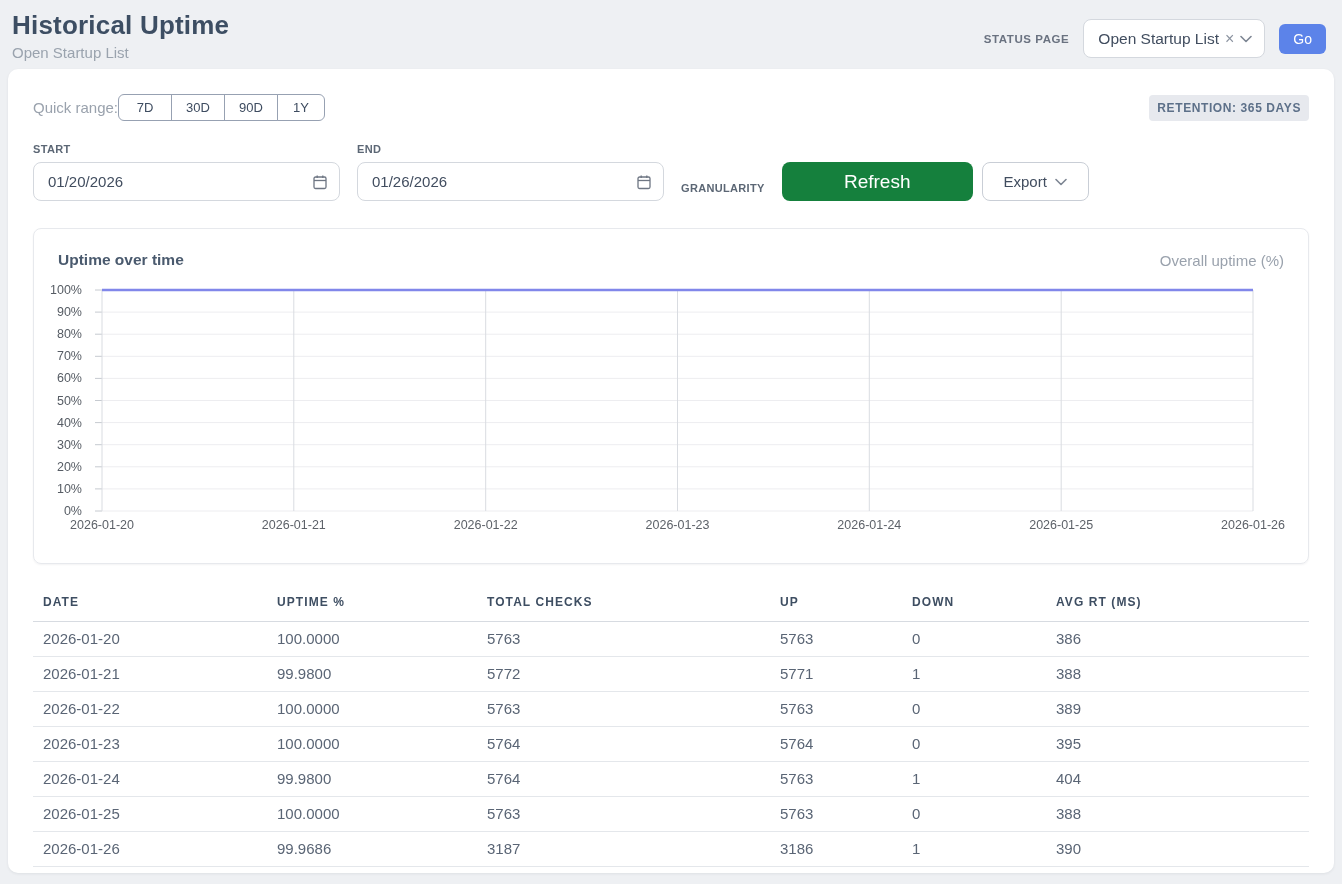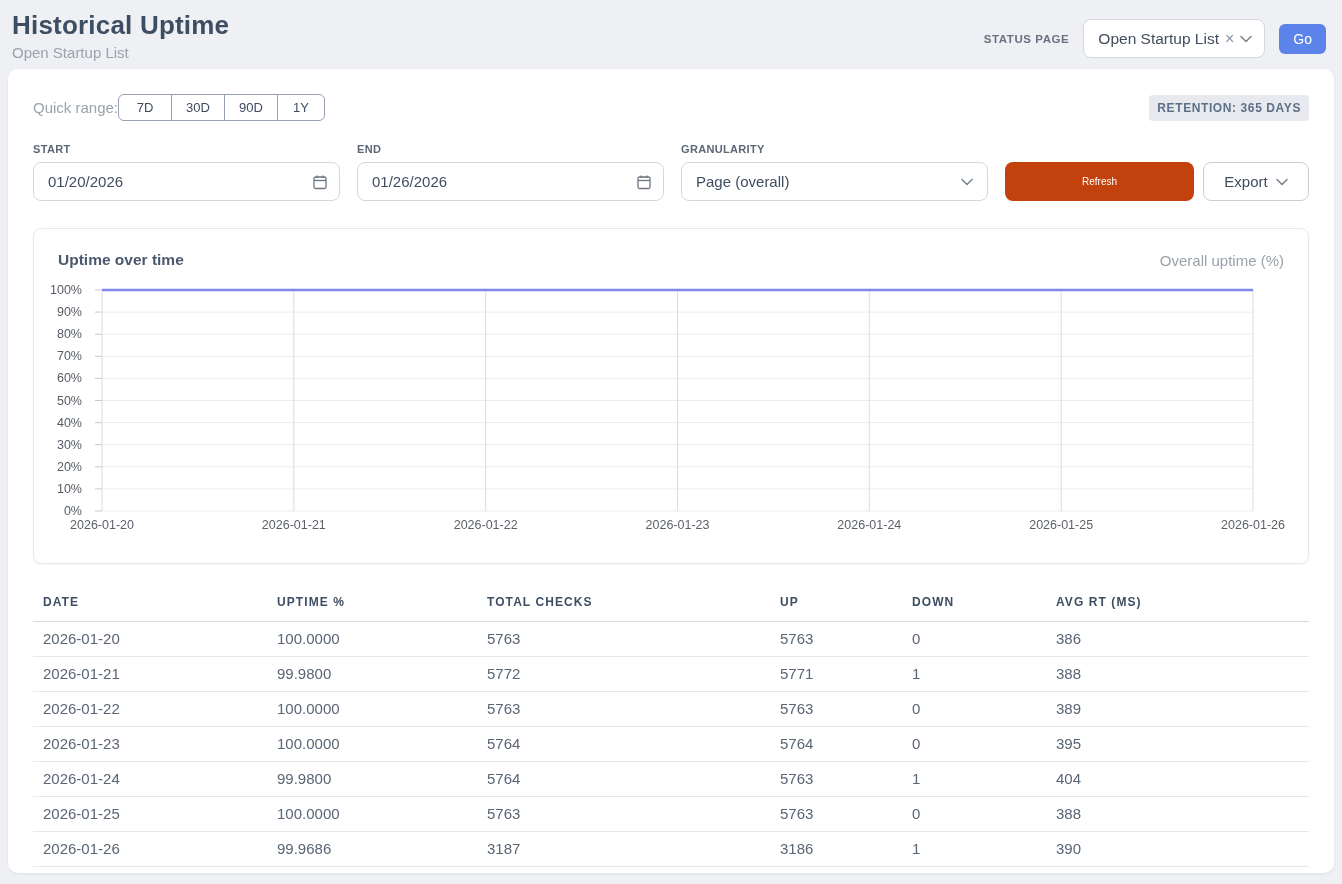--- a/index.html
+++ b/index.html
@@ -62,22 +62,22 @@
   .input-wrap { position:relative; }
   .date-input, .select-box {
     height:39px; border:1px solid #d4d8de; border-radius:8px; background:#fff;
     font-size:15px; color:#414d5f; font-family:inherit;
   }
   .date-input { width:307px; padding:0 38px 0 14px; outline:none; }
   .cal-icon { position:absolute; right:12px; top:50%; transform:translateY(-50%); width:16px; height:16px; cursor:pointer; }
   .cal-icon rect, .cal-icon line { stroke:#6e7683; stroke-width:1.3; fill:none; }
   .select-box { width:307px; display:flex; align-items:center; justify-content:space-between; padding:0 14px; cursor:pointer; }
   .refresh-btn {
-    background:#c2410c; color:#fff; border:none; border-radius:8px;
-    width:191px; height:39px; font-size:10px; font-family:inherit; cursor:pointer;
+    background:#15803d; color:#fff; border:none; border-radius:8px;
+    width:191px; height:39px; font-size:19px; font-family:inherit; cursor:pointer;
   }
   .export-btn {
     background:#fff; border:1px solid #c9ced6; border-radius:8px;
     width:107px; height:39px; font-size:15px; color:#414d5f; font-family:inherit;
     display:flex; align-items:center; justify-content:center; gap:8px; cursor:pointer; margin-left:-8px;
   }
 
   
   .chart-card {
     margin-top:27px; border:1px solid #e7e9ed; border-radius:8px;
@@ -168,26 +168,20 @@
         <svg class="cal-icon" viewBox="0 0 16 16">
           <rect x="2" y="3" width="12" height="11.5" rx="1.5"></rect>
           <line x1="2" y1="6.5" x2="14" y2="6.5"></line>
           <line x1="5.2" y1="1.5" x2="5.2" y2="4"></line>
           <line x1="10.8" y1="1.5" x2="10.8" y2="4"></line>
         </svg>
       </div>
     </div>
     <div class="field">
       <span class="field-label">GRANULARITY</span>
-      <div class="select-box">
-        <span>Page (overall)</span>
-        <svg class="chev" viewBox="0 0 12 8">
-            <path d="M1 1.5 L6 6.5 L11 1.5"></path>
-          </svg>
-      </div>
     </div>
     <button class="refresh-btn">Refresh</button>
     <button class="export-btn">
       <span>Export</span>
       <svg class="chev" viewBox="0 0 12 8">
           <path d="M1 1.5 L6 6.5 L11 1.5"></path>
         </svg>
     </button>
   </div>
 

